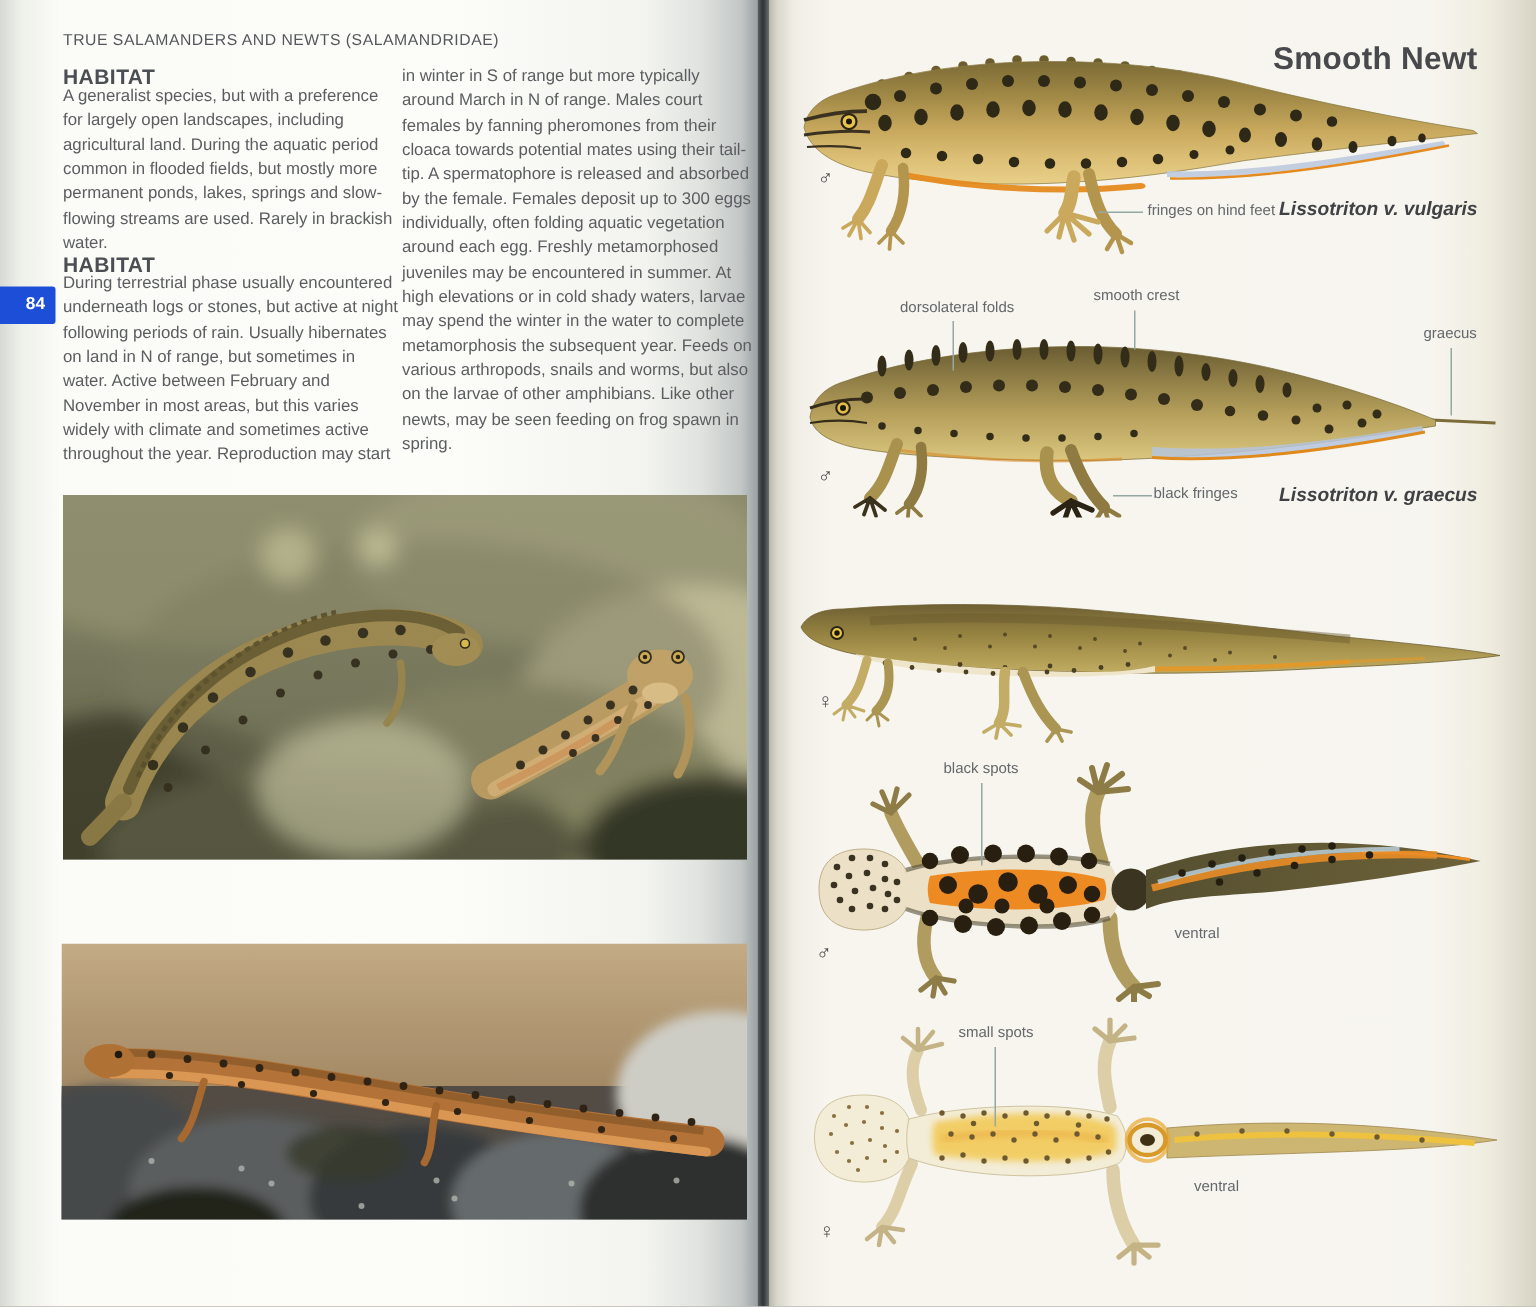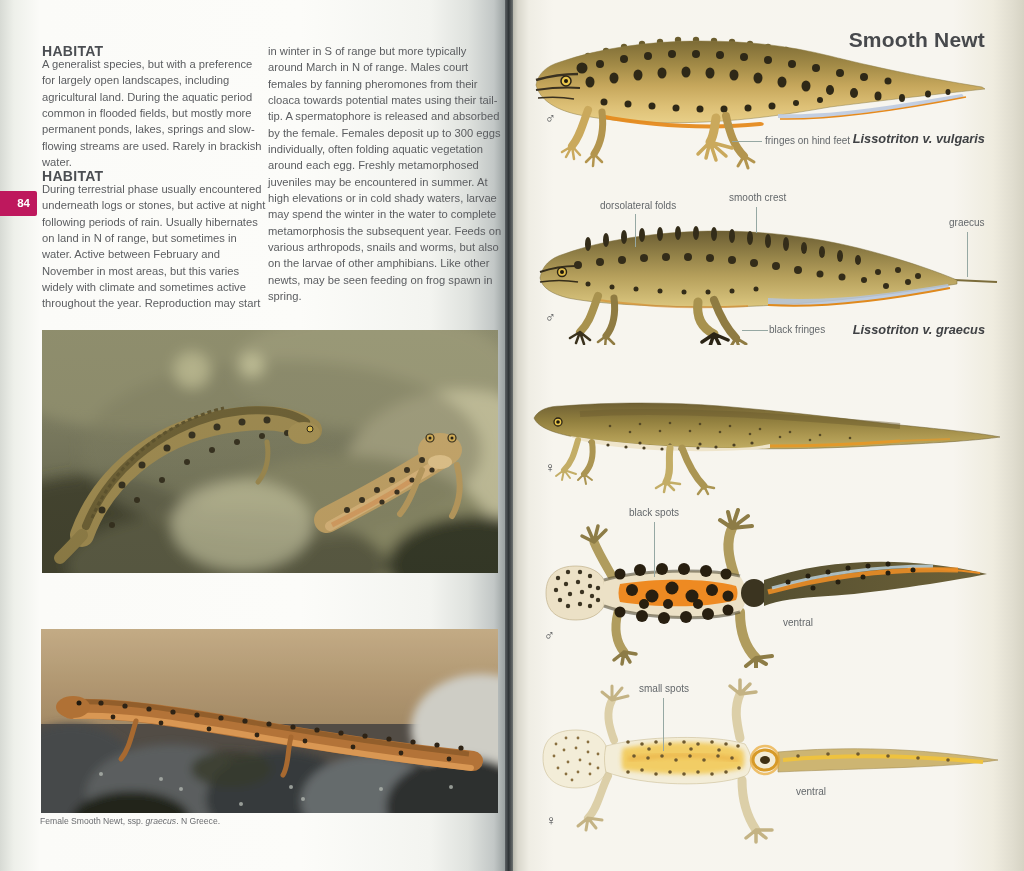--- a/index.html
+++ b/index.html
@@ -10,21 +10,21 @@
     background:linear-gradient(90deg,#d7dad4 0,#eef0ea 14px,#fbfbf8 40px,#fcfcf9 300px,#f3f4f0 430px,#dfe2de 468px,#c2c7c6 494px,#9ba2a2 505px);}
   #gutter{left:505px;top:0;width:8px;height:871px;
     background:linear-gradient(90deg,#5c6164,#2f3437 45%,#4a4f51 70%,#6d7271);}
   #right-page{left:513px;top:0;width:511px;height:871px;
     background:linear-gradient(90deg,#b9b9ae 0,#d9d7cc 5px,#efede4 16px,#f7f5ee 40px,#f7f5ef 440px,#efecdf 480px,#e0ddcf 500px,#d6d3c4 511px);}
   .family-header{font-size:10.5px;color:#54575b;letter-spacing:.35px;}
   .h-small{font-size:14px;font-weight:bold;color:#4b4e52;letter-spacing:.3px;text-align:right;}
   .body-col{font-size:11.2px;line-height:16.35px;color:#5b5d60;}
   .caption{font-size:8.6px;color:#6b6d70;}
   .caption i{font-style:italic;}
-  .page-tab{background:#be185d;color:#ffffff;font-size:11.5px;font-weight:bold;
+  .page-tab{background:#1d4ed8;color:#ffffff;font-size:11.5px;font-weight:bold;
     text-align:right;padding-right:7px;box-sizing:border-box;line-height:25px;
     border-radius:0 2px 2px 0;}
   .title{font-size:21px;font-weight:bold;color:#47494c;letter-spacing:.2px;text-align:right;}
   .species{font-size:12.8px;font-weight:bold;font-style:italic;color:#3f4144;text-align:right;margin-top:16px;}
   .lbl{font-size:10px;color:#64686b;white-space:nowrap;}
   .sex{font-size:14px;color:#45474a;}
   .leader{background:#96a8a3;}
   .vline{width:1px;}
   .hline{height:1px;}
 </style>
@@ -32,20 +32,21 @@
 <body>
 
 <div id="scan">
 
   <div id="left-page" class="abs"></div>
   <div id="gutter" class="abs"></div>
   <div id="right-page" class="abs"></div>
 
   <div class="abs page-tab" style="left:0;top:191px;width:37px;height:25px">84</div>
 
+  <div class="abs family-header" style="left:42px;top:21px;width:450px">TRUE SALAMANDERS AND NEWTS (SALAMANDRIDAE)</div>
 
   <div class="abs h-small" style="left:42px;top:43px">HABITAT</div>
   <div class="abs body-col" style="left:42px;top:56px;width:224px">A generalist species, but with a preference for largely open landscapes, including agricultural land. During the aquatic period common in flooded fields, but mostly more permanent ponds, lakes, springs and slow-flowing streams are used. Rarely in brackish water.</div>
 
   <div class="abs h-small" style="left:42px;top:168px">HABITAT</div>
   <div class="abs body-col" style="left:42px;top:181px;width:226px">During terrestrial phase usually encountered underneath logs or stones, but active at night following periods of rain. Usually hibernates on land in N of range, but sometimes in water. Active between February and November in most areas, but this varies widely with climate and sometimes active throughout the year. Reproduction may start</div>
 
   <div class="abs body-col" style="left:268px;top:43px;width:236px">in winter in S of range but more typically around March in N of range. Males court females by fanning pheromones from their cloaca towards potential mates using their tail-tip. A spermatophore is released and absorbed by the female. Females deposit up to 300 eggs individually, often folding aquatic vegetation around each egg. Freshly metamorphosed juveniles may be encountered in summer. At high elevations or in cold shady waters, larvae may spend the winter in the water to complete metamorphosis the subsequent year. Feeds on various arthropods, snails and worms, but also on the larvae of other amphibians. Like other newts, may be seen feeding on frog spawn in spring.</div>
 
   <svg class="abs" style="left:42px;top:330px" width="456" height="243" viewBox="0 0 456 243">
@@ -195,21 +196,20 @@
         <circle cx="312" cy="118" r="2.4"></circle>
           <circle cx="360" cy="124" r="2.4"></circle>
           <circle cx="408" cy="130" r="2.4"></circle>
       </g>
       <path d="M95,92 C90,108 88,120 80,130" fill="none" stroke="#b06f34" stroke-width="5" stroke-linecap="round"></path>
       <path d="M250,108 C246,124 248,136 242,146" fill="none" stroke="#b06f34" stroke-width="5" stroke-linecap="round"></path>
     </g>
     <rect width="457" height="184" fill="#1a1206" opacity="0.06"></rect>
   </svg>
 
-  <div class="abs caption" style="left:40px;top:816px;width:440px"><span>Female Smooth Newt, ssp. </span><i>graecus</i><span>. N Greece.</span></div>
 
   <div class="abs title" style="left:800px;top:28px;width:185px">Smooth Newt</div>
 
   <svg class="abs" style="left:530px;top:30px" width="470" height="160" viewBox="0 0 470 160">
     <defs>
       <linearGradient id="g1" x1="0" y1="0" x2="0" y2="1">
         <stop offset="0" stop-color="#7c6b36"></stop>
           <stop offset="0.3" stop-color="#a38b47"></stop>
         <stop offset="0.55" stop-color="#c6a75c"></stop>
           <stop offset="0.8" stop-color="#ddc076"></stop>

